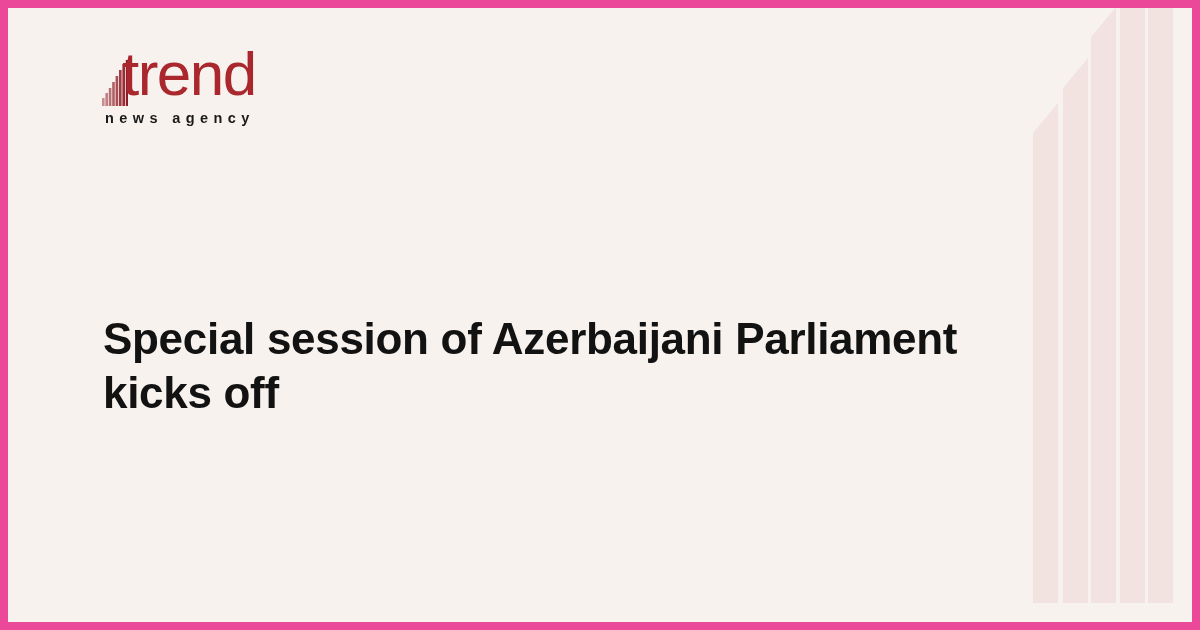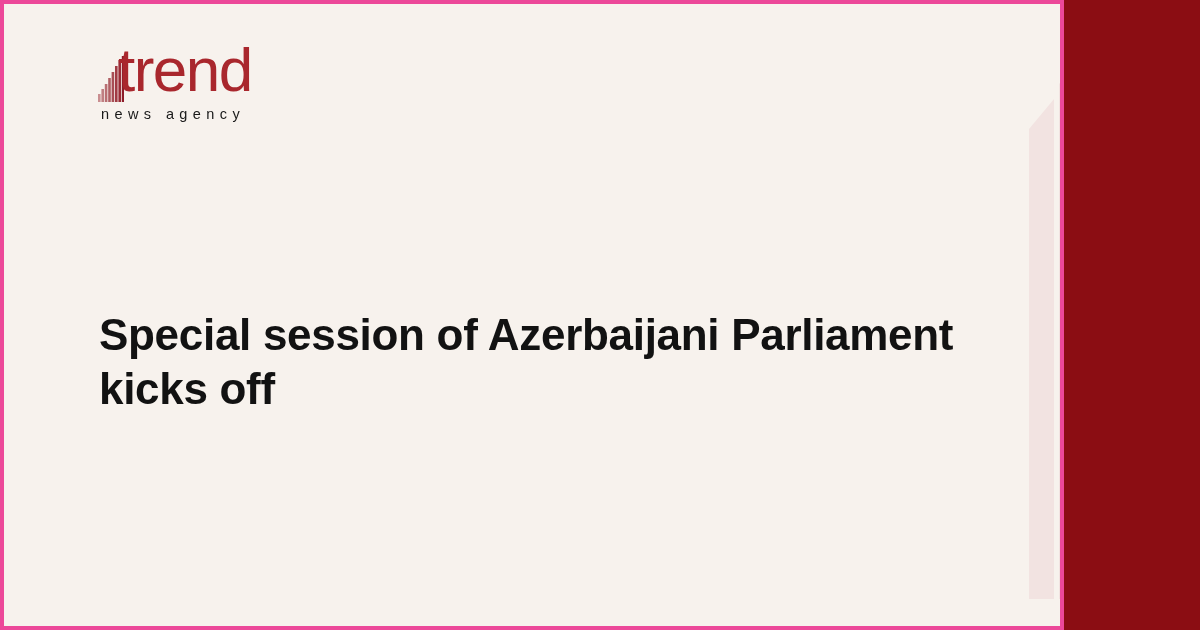--- a/index.html
+++ b/index.html
@@ -12,23 +12,23 @@
     height: 630px;
     overflow: hidden;
     font-family: "Liberation Sans", sans-serif;
     background: #8B0D13;
   }
 
   
   .card {
     position: relative;
     box-sizing: border-box;
-    width: 1064px;
+    width: 1200px;
     height: 630px;
-    border: 4px solid #ec4899;
+    border: 8px solid #ec4899;
     background: #F7F2ED;
     overflow: hidden;
   }
 
   .canvas {
     position: absolute;
     inset: 0;
     overflow: hidden;
   }
 
@@ -96,21 +96,21 @@
     letter-spacing: -1.5px;
     color: #A9272D;
     line-height: 62px;
   }
   .logo-sub {
     position: absolute;
     left: 11px;
     top: 63px;
     font-family: "Liberation Sans", sans-serif;
     font-size: 14.5px;
-    font-weight: 400;
+    font-weight: 700;
     letter-spacing: 5.4px;
     color: #1A1A1A;
     line-height: 18px;
   }
 
   
   .headline {
     position: absolute;
     left: 87px;
     top: 296px;

